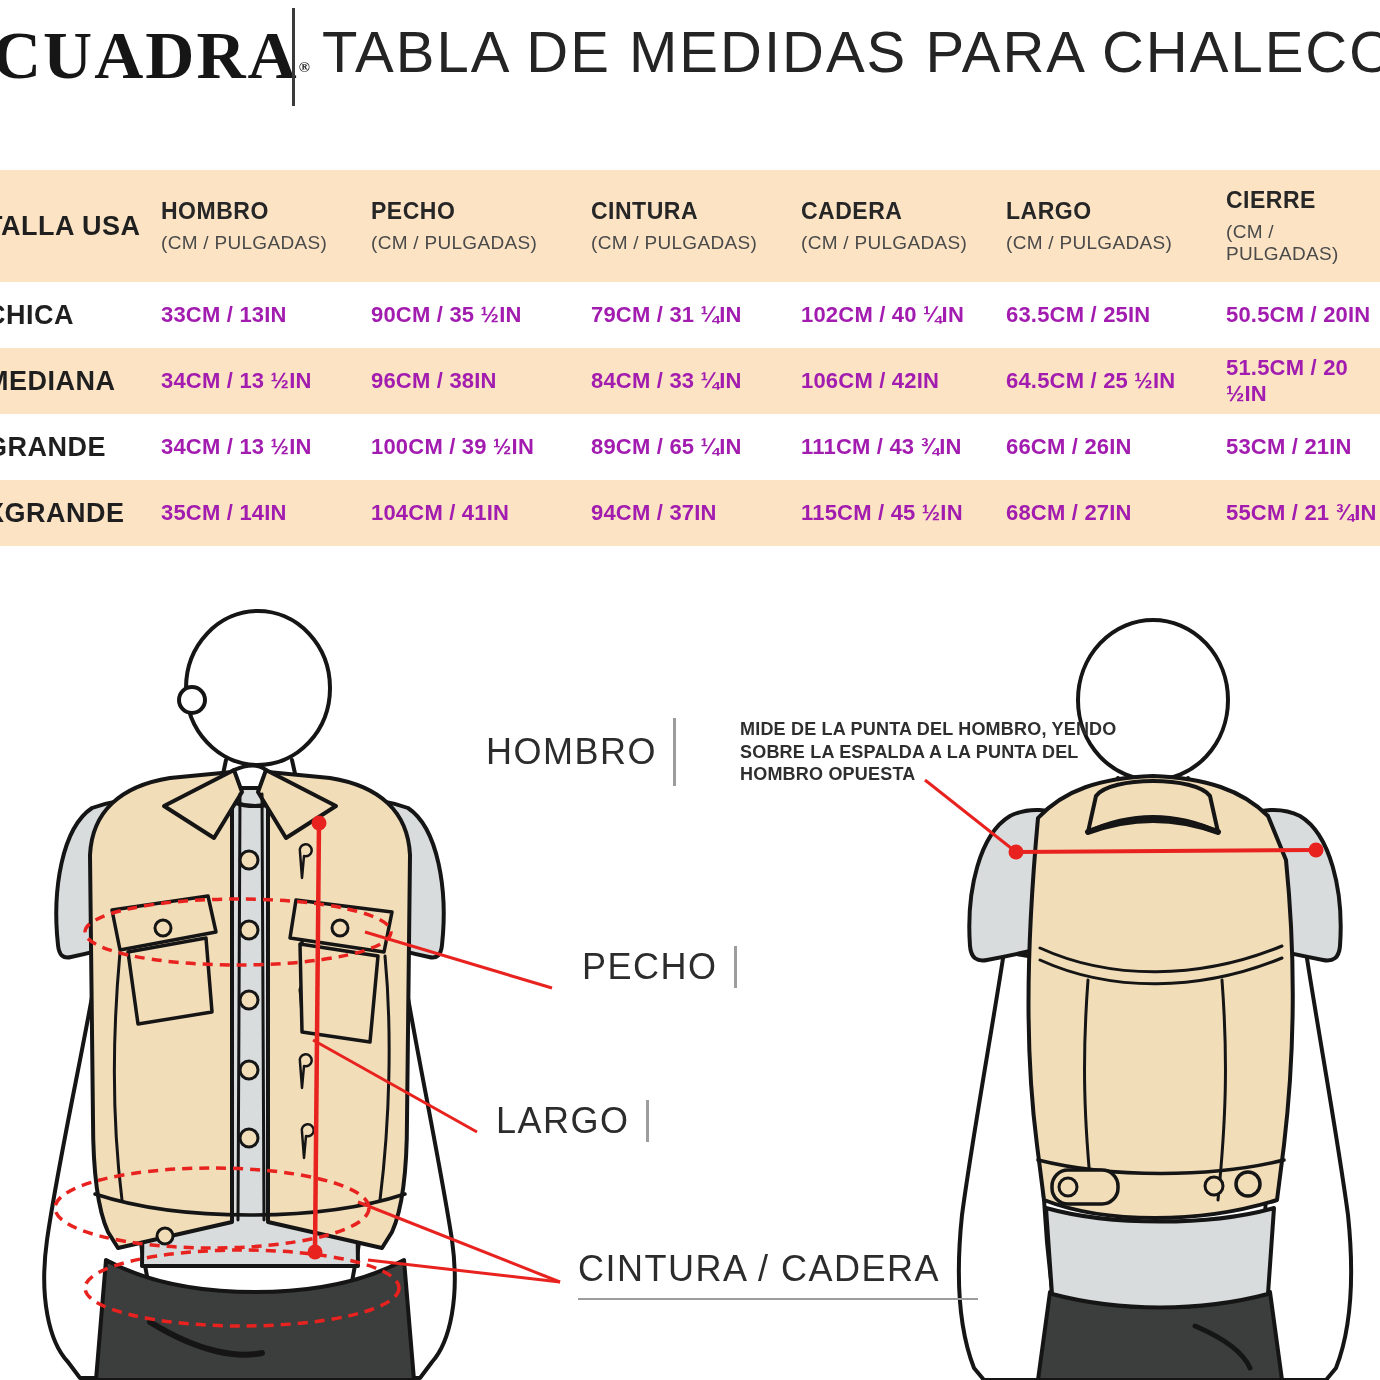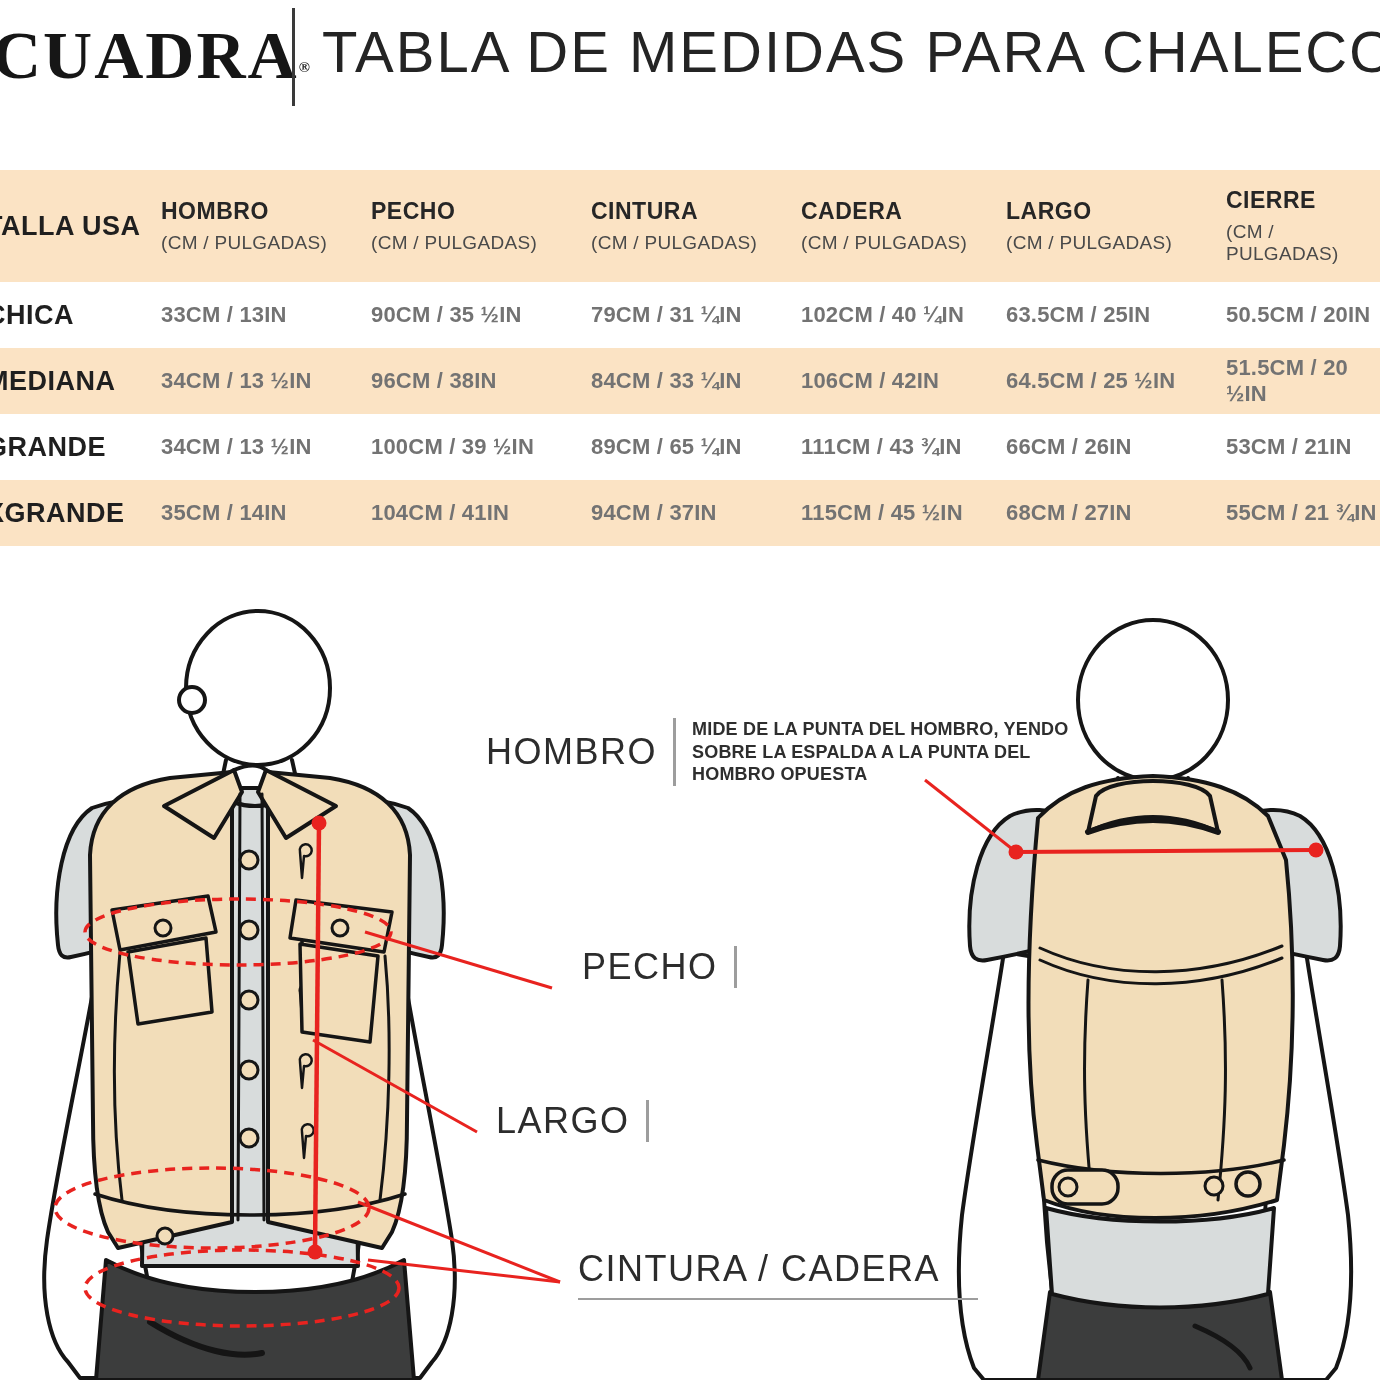--- a/index.html
+++ b/index.html
@@ -29,35 +29,35 @@
     grid-template-columns:175px 210px 220px 210px 205px 220px 160px;
     align-items:center;
   }
   .t-row.band{background:#FBE3C4;}
   .t-head{height:112px;}
   .t-data{height:66px;}
   .h-cell{display:flex;flex-direction:column;justify-content:center;gap:7px;}
   .h-label{font-size:23px;font-weight:700;color:#262626;letter-spacing:0.5px;}
   .h-sub{font-size:19px;font-weight:400;color:#4a4a4a;letter-spacing:0.3px;}
   .size-label{font-size:27px;font-weight:700;color:#1f1f1f;letter-spacing:0.5px;}
-  .d-cell{font-size:22px;font-weight:700;color:#737373;letter-spacing:0.2px;}
+  .d-cell{font-size:22px;font-weight:700;color:#a21caf;letter-spacing:0.2px;}
   
   .figure-stage{position:absolute;left:0;top:560px;width:1380px;height:820px;}
   .figure-stage svg{display:block;}
   
   .anno{position:absolute;display:flex;align-items:center;z-index:5;}
   .anno-label{
     font-size:36px;font-weight:300;letter-spacing:1.5px;color:#2c2c2c;white-space:nowrap;
   }
   .anno-vline{width:3px;background:#9d9d9d;align-self:stretch;margin:0 16px 0 16px;}
   .anno-text{
     font-size:18px;font-weight:700;line-height:1.26;color:#2e2e2e;letter-spacing:0.2px;
   }
   .anno-hombro{left:486px;top:718px;}
-  .anno-hombro .anno-text{width:400px;}
+  .anno-hombro .anno-text{width:400px;margin-left:48px;}
   .anno-pecho{left:582px;top:946px;}
   .anno-pecho .anno-text{width:290px;}
   .anno-largo{left:496px;top:1100px;}
   .anno-largo .anno-text{width:380px;}
   .anno-cintura{left:572px;top:1248px;display:block;margin-left:6px;}
   .anno-cintura .anno-hline{width:400px;height:2px;background:#9d9d9d;margin:8px 0 10px 0;}
   .anno-cintura .anno-text{width:430px;}
 </style>
 </head>
 <body>

